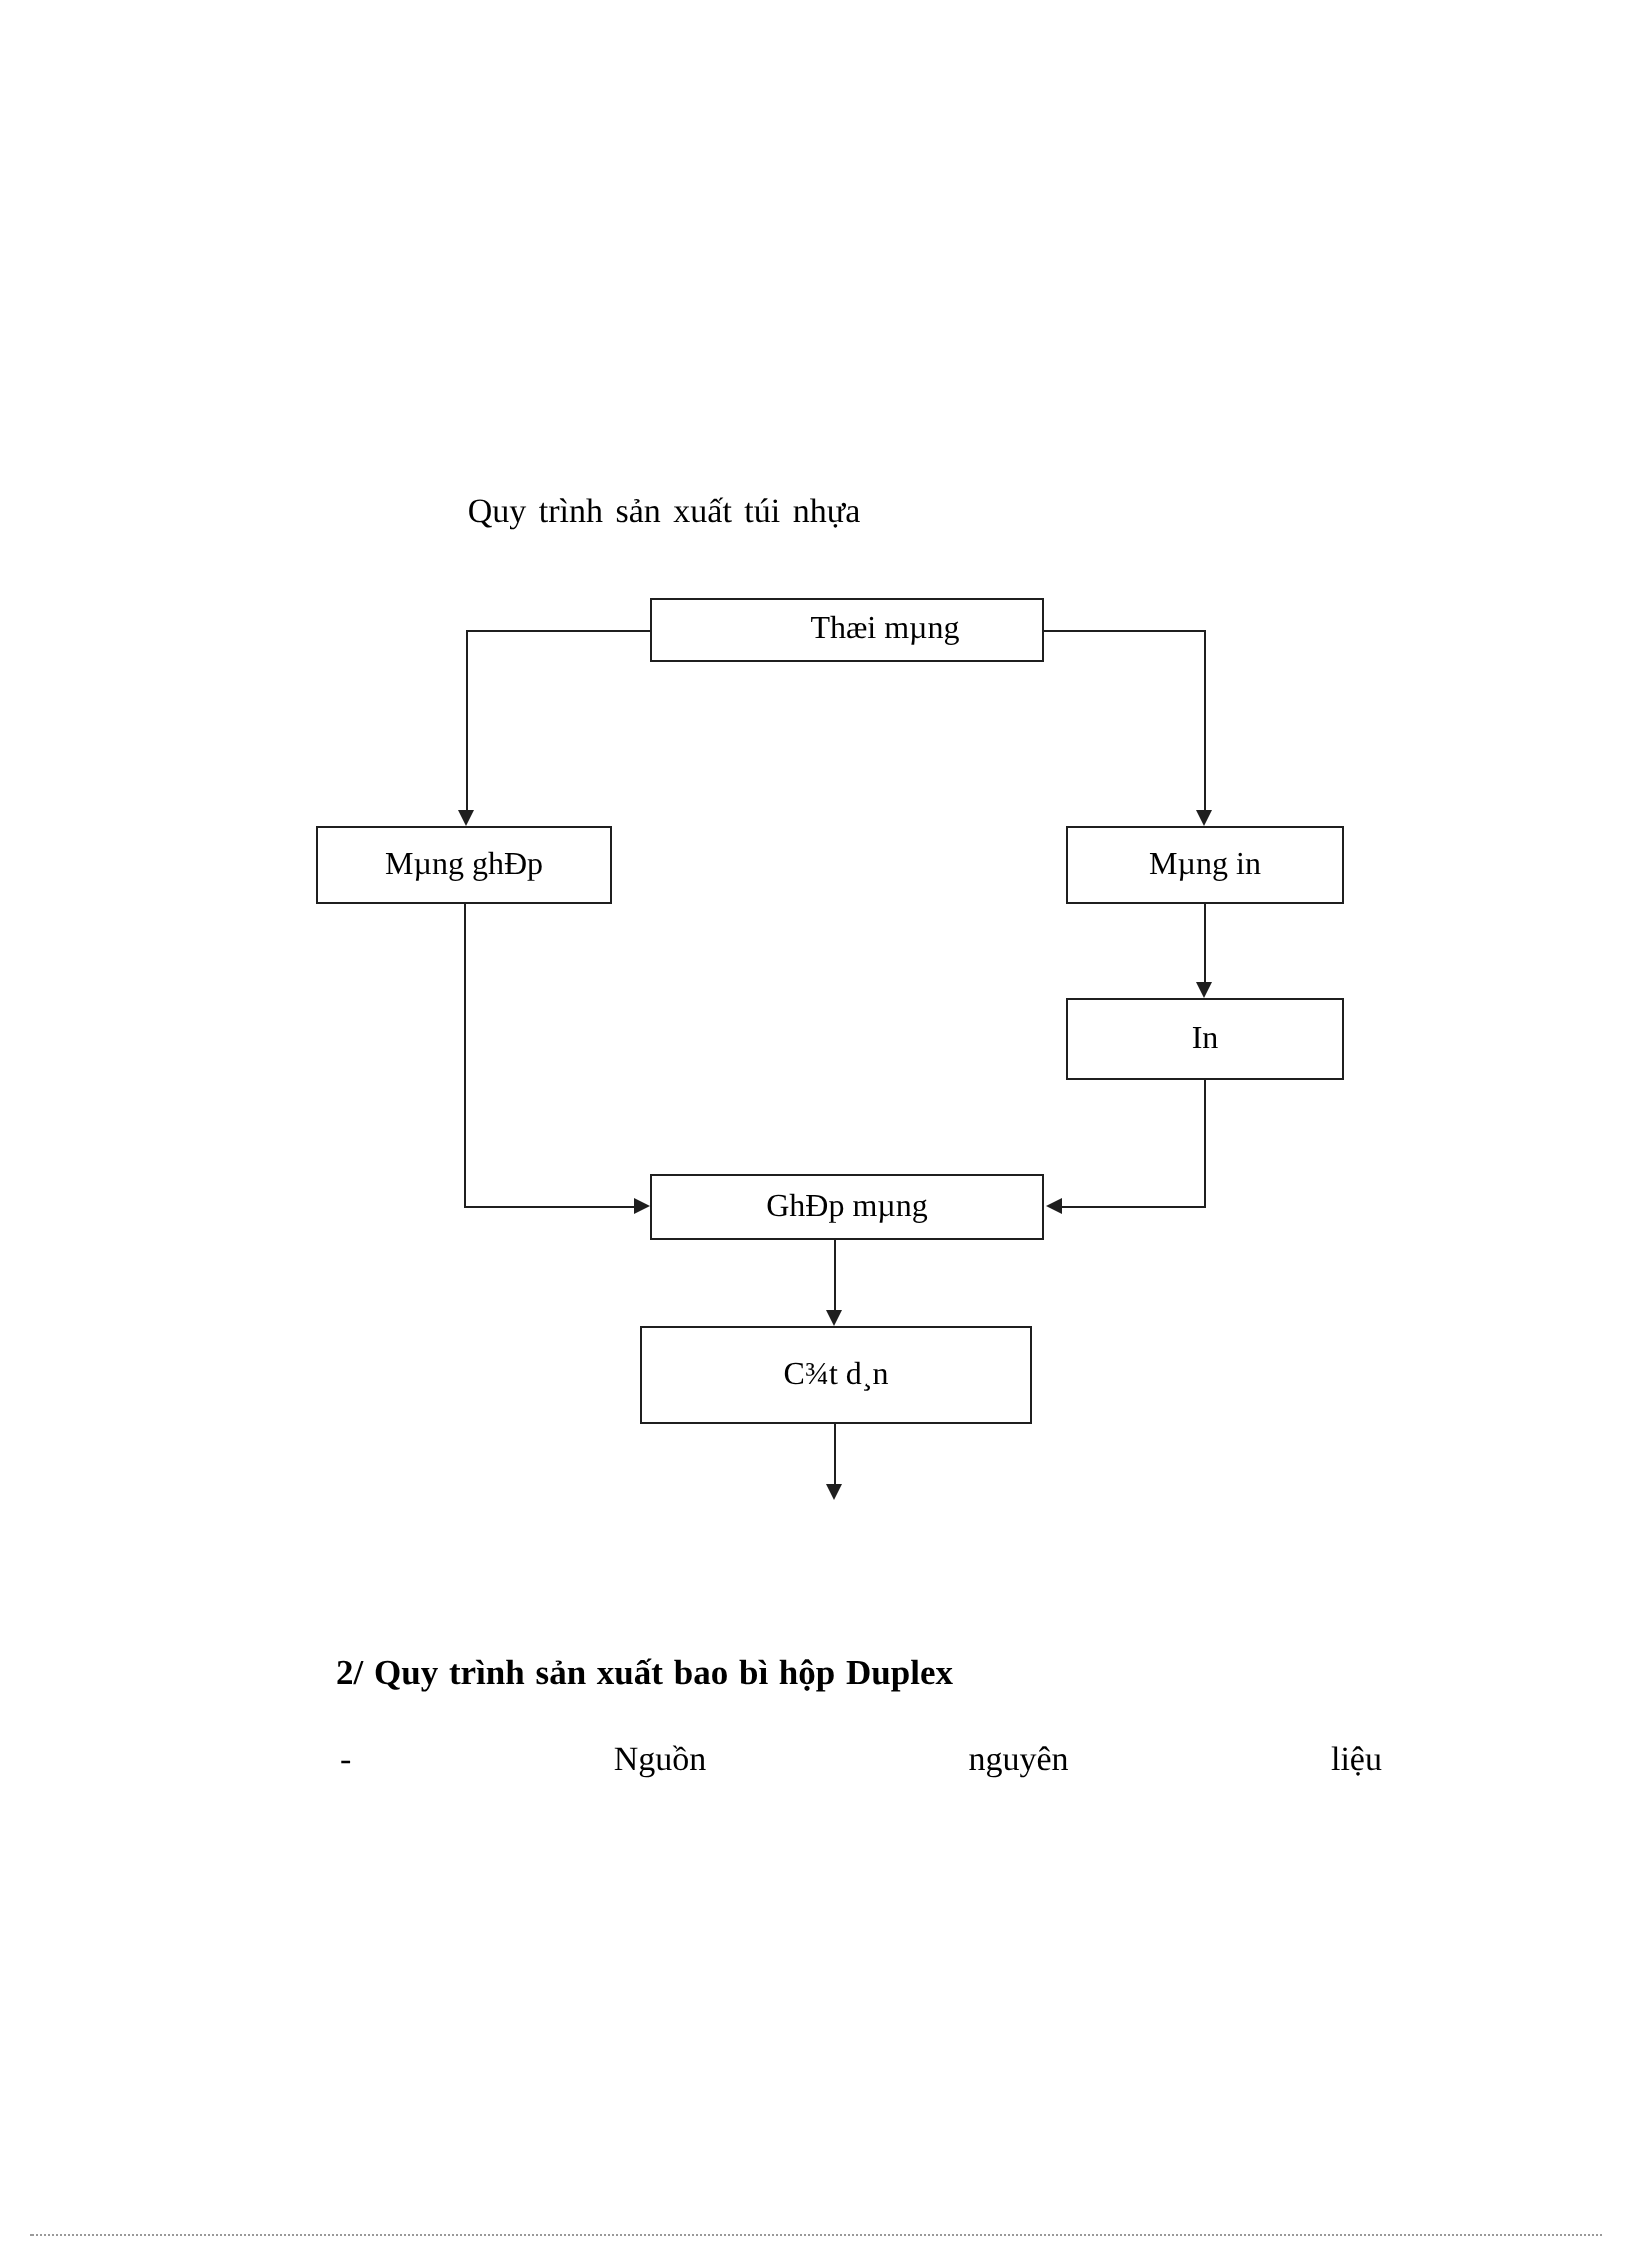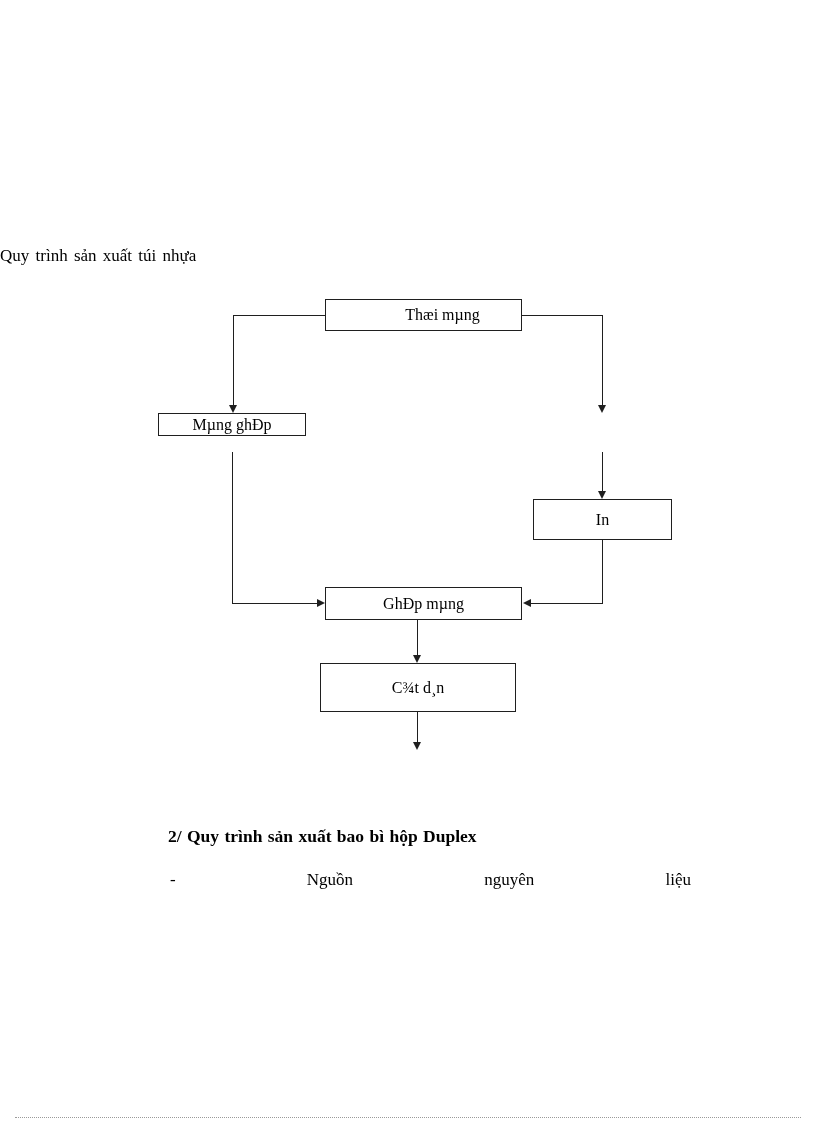--- a/index.html
+++ b/index.html
@@ -19,21 +19,21 @@
     box-sizing: border-box;
     border: 1px solid #1f1f1f;
     background: #ffffff;
     display: flex;
     align-items: center;
     justify-content: center;
     font-size: 16px;
     white-space: nowrap;
   }
   .b-thoi-mang { left: 325px; top: 299px; width: 197px; height: 32px; padding-left: 38px; }
-  .b-mang-ghep { left: 158px; top: 413px; width: 148px; height: 23px; }
+  .b-mang-ghep { left: 158px; top: 413px; width: 148px; height: 39px; }
   .b-mang-in   { left: 533px; top: 413px; width: 139px; height: 39px; }
   .b-in        { left: 533px; top: 499px; width: 139px; height: 41px; }
   .b-ghep-mang { left: 325px; top: 587px; width: 197px; height: 33px; justify-content: center; }
   .b-cat-dan   { left: 320px; top: 663px; width: 196px; height: 49px; }
   .b-kcs       { left: 306px; top: 750px; width: 227px; height: 32px; }
 
   .line { position: absolute; background: #1f1f1f; }
   .c1h { left: 233px; top: 315px; width: 92px;  height: 1px; }
   .c1v { left: 233px; top: 315px; width: 1px;   height: 90px; }
   .c2h { left: 522px; top: 315px; width: 80px;  height: 1px; }
@@ -55,20 +55,21 @@
   .a3 { left: 598px; top: 491px; }
   .a4 { left: 523px; top: 599px; }
   .a5 { left: 317px; top: 599px; }
   .a6 { left: 413px; top: 655px; }
   .a7 { left: 413px; top: 742px; }
 
   
   .doc-title {
     position: absolute;
     left: 0; top: 246px; width: 664px;
+    text-align: center;
     font-size: 17px;
     word-spacing: 2px;
   }
   .sec-heading {
     position: absolute;
     left: 168px; top: 826px;
     font-size: 17.5px;
     font-weight: bold;
     word-spacing: 1px;
   }
@@ -124,20 +125,23 @@
 
   <div class="line c7v"></div>
   <div class="arr arr-down a7"></div>
 
   <div class="fbox b-thoi-mang">
     <span>Thæi mµng</span>
   </div>
   <div class="fbox b-mang-ghep">
     <span>Mµng ghÐp</span>
   </div>
+  <div class="fbox b-mang-in">
+    <span>Mµng in</span>
+  </div>
   <div class="fbox b-in">
     <span>In</span>
   </div>
   <div class="fbox b-ghep-mang">
     <span>GhÐp mµng</span>
   </div>
   <div class="fbox b-cat-dan">
     <span>C¾t d¸n</span>
   </div>
 

